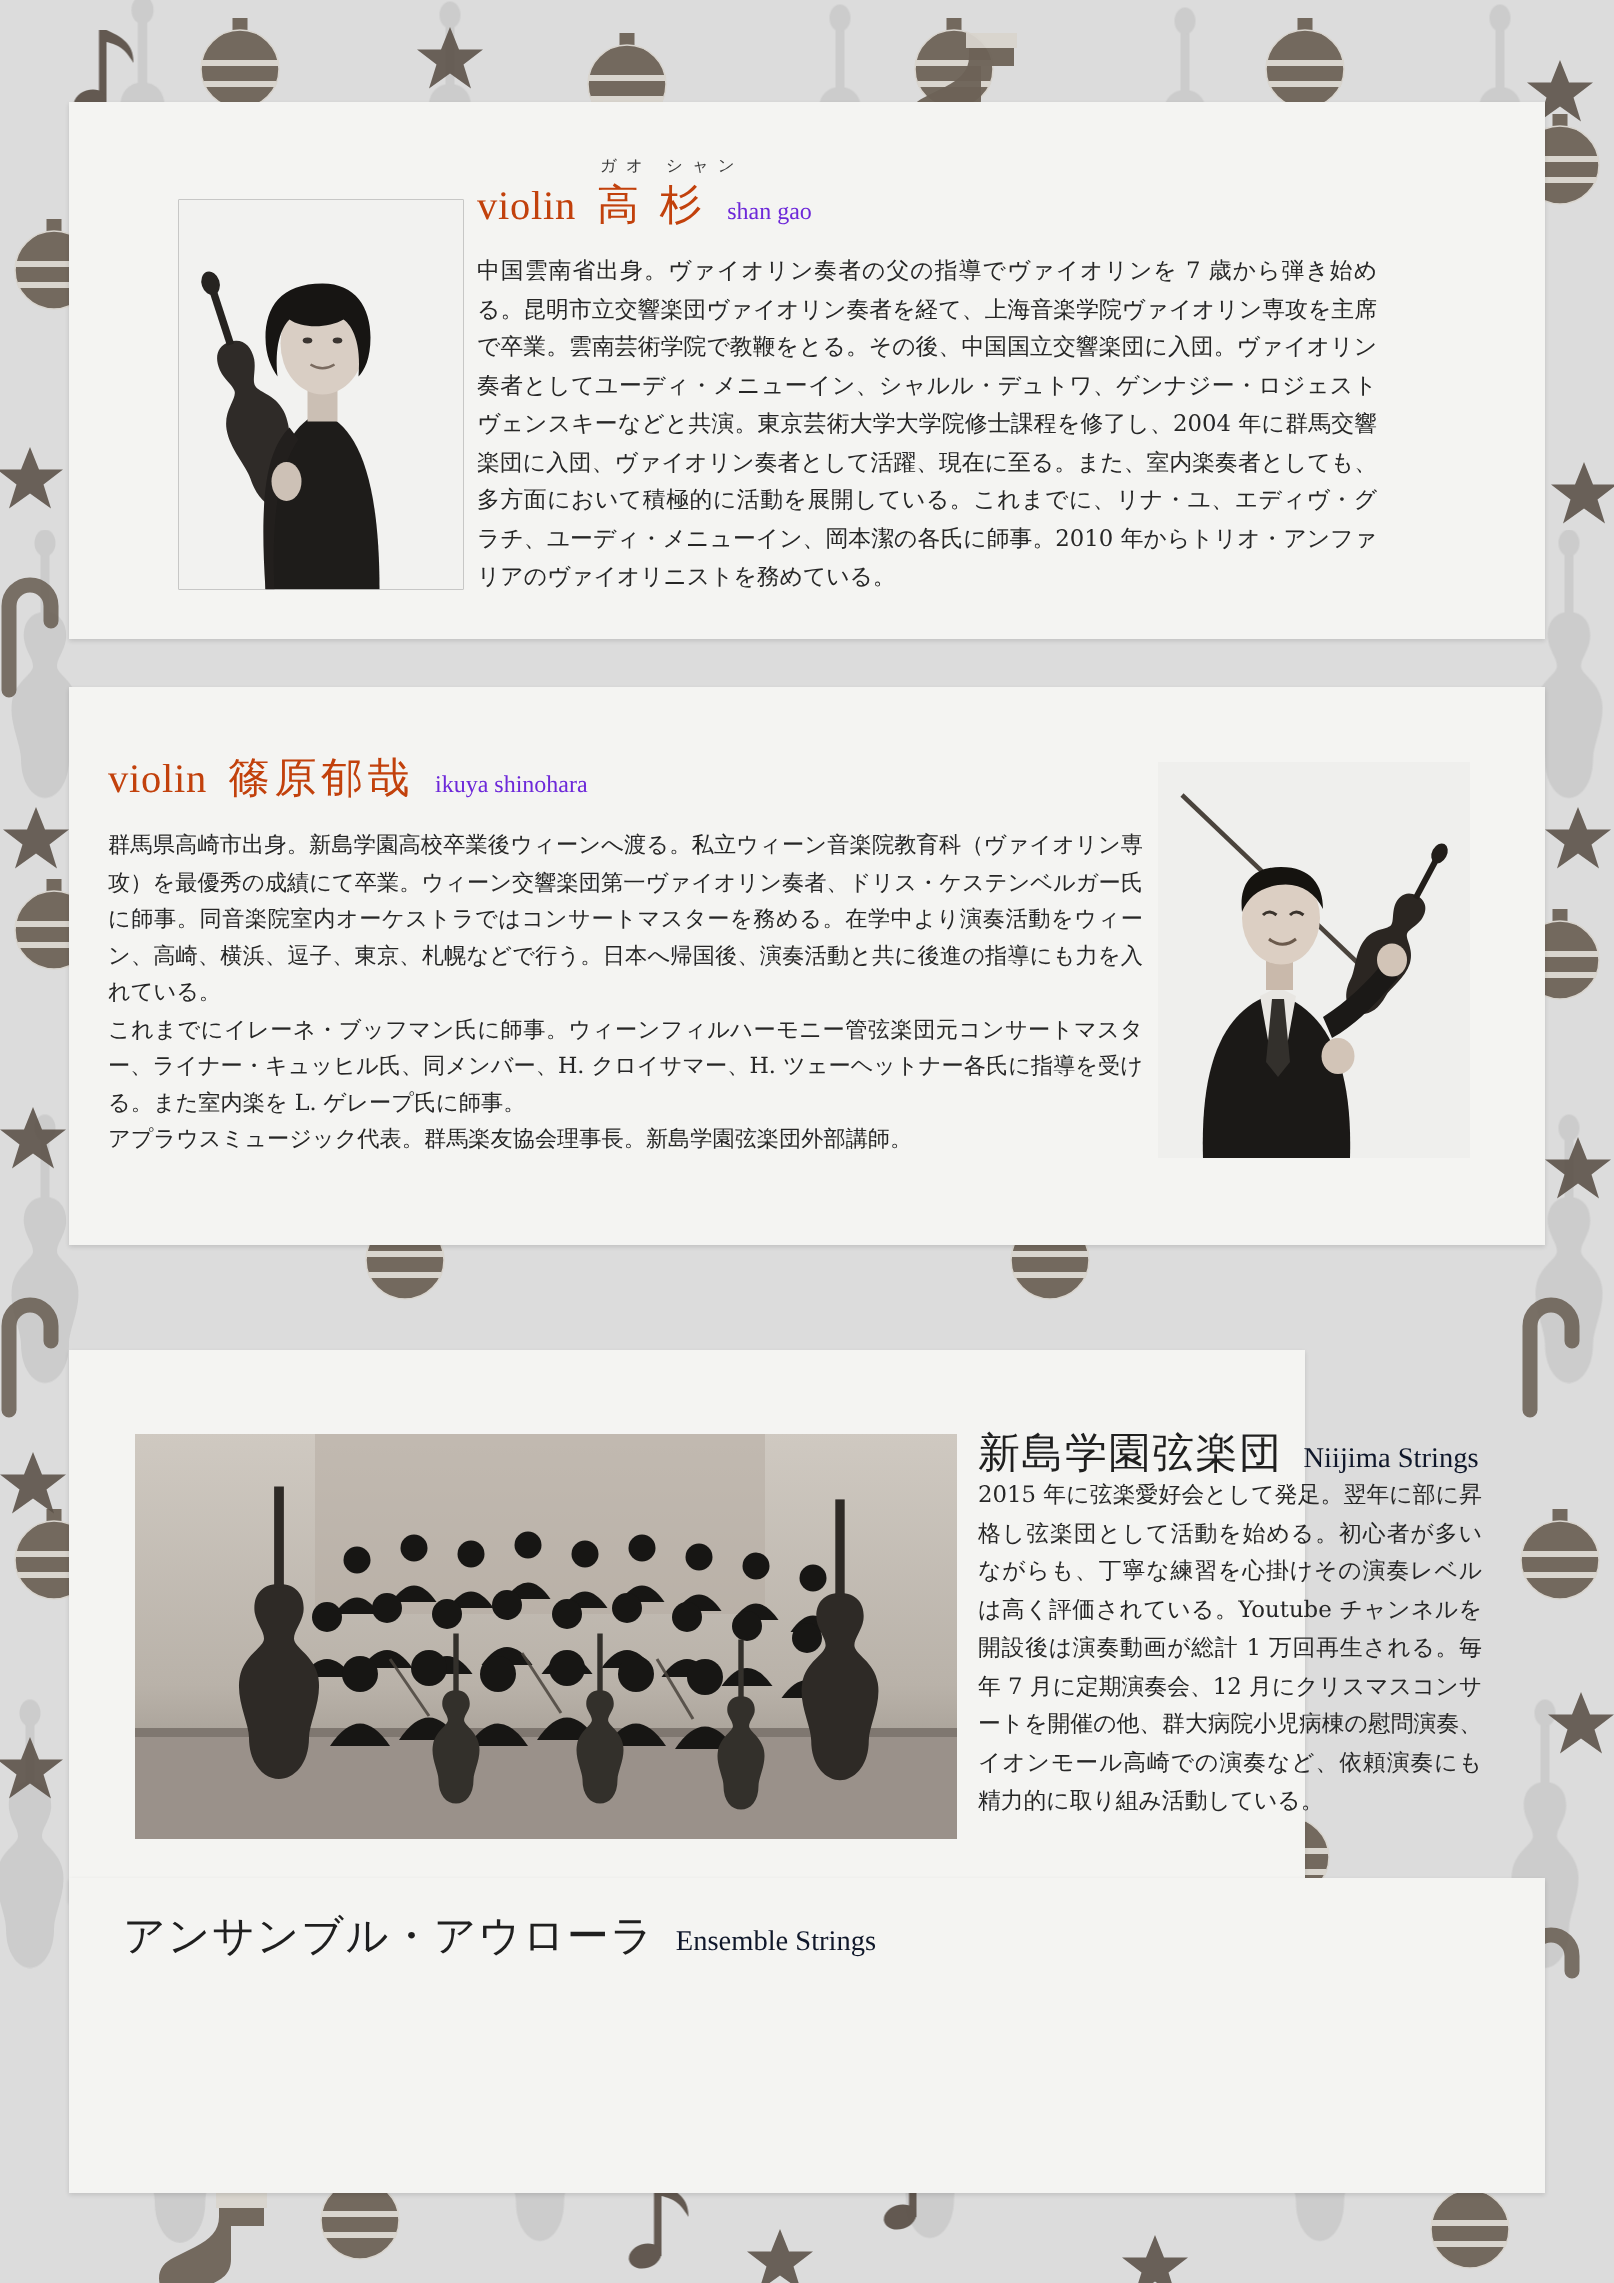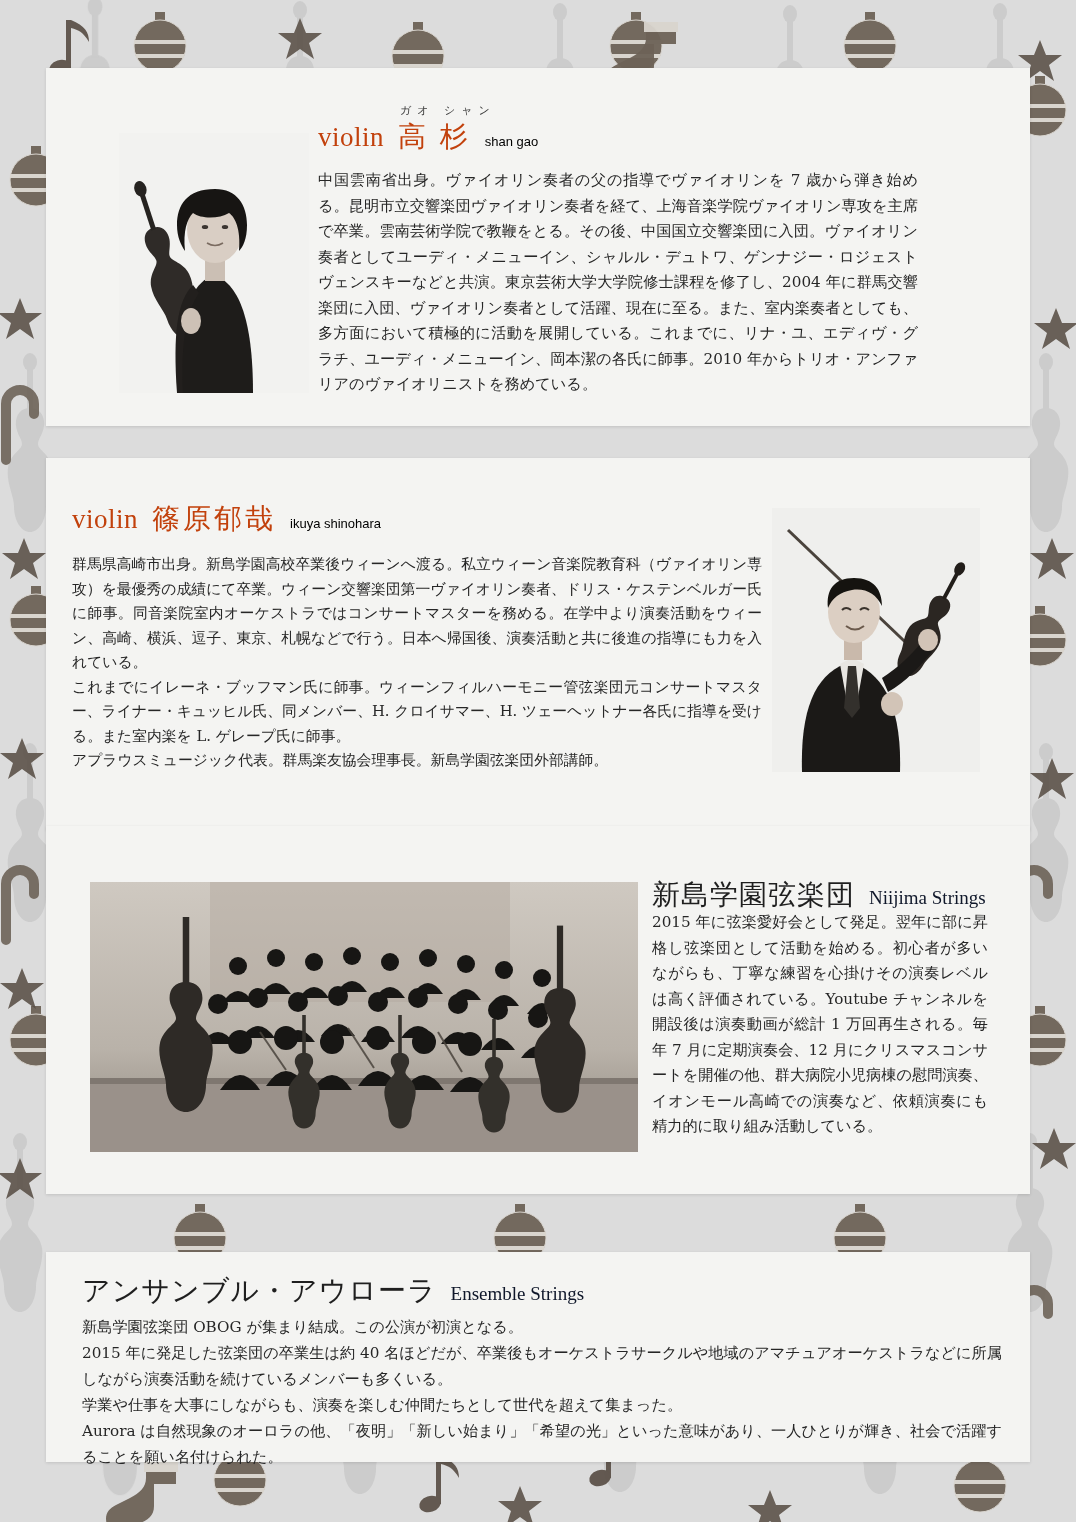--- a/index.html
+++ b/index.html
@@ -63,21 +63,21 @@
   #card-shinohara .body-text {
     position: absolute; left: 26px; top: 94px; width: 690px;
   }
   #card-shinohara .photo {
     position: absolute; left: 726px; top: 50px; width: 208px; height: 264px;
     overflow: hidden; background: #8d8d8d;
   }
 
   
   #card-niijima {
-    left: 46px; top: 826px; width: 984px; height: 368px;
+    left: 46px; top: 900px; width: 824px; height: 368px;
   }
   #card-niijima .photo {
     position: absolute; left: 44px; top: 56px; width: 548px; height: 270px;
     overflow: hidden; background: #9a9a9a;
   }
   #card-niijima .head-line {
     position: absolute; left: 606px; top: 50px;
   }
   #card-niijima .body-text {
     position: absolute; left: 606px; top: 84px; width: 336px;
@@ -101,23 +101,23 @@
     letter-spacing: 0.5px;
     color: #c2410c;
   }
   .name-jp {
     font-family: Liberation Sans, sans-serif;
     font-size: 28px;
     letter-spacing: 3px;
     color: #c2410c;
   }
   .name-en {
-    font-family: Liberation Sans, sans-serif;
-    font-size: 13px;
-    color: #000000;
+    font-family: Liberation Serif, serif;
+    font-size: 16px;
+    color: #6d28d9;
   }
   .ruby {
     position: absolute;
     font-family: "DejaVu Serif", serif;
     font-size: 11px;
     letter-spacing: 6px;
     color: #3a3a3a;
   }
   .headline-row {
     display: flex;
@@ -529,19 +529,15 @@
 
   <div class="card" id="card-aurora">
 
     <div class="head-line">
       <div class="headline-row">
         <span class="bigname-jp">アンサンブル・アウローラ</span>
         <span class="bigname-en">Ensemble Strings</span>
       </div>
     </div>
 
-    <p class="para para-aurora body-text">新島学園弦楽団 OBOG が集まり結成。この公演が初演となる。
-2015 年に発足した弦楽団の卒業生は約 40 名ほどだが、卒業後もオーケストラサークルや地域のアマチュアオーケストラなどに所属しながら演奏活動を続けているメンバーも多くいる。
-学業や仕事を大事にしながらも、演奏を楽しむ仲間たちとして世代を超えて集まった。
-Aurora は自然現象のオーロラの他、「夜明」「新しい始まり」「希望の光」といった意味があり、一人ひとりが輝き、社会で活躍することを願い名付けられた。</p>
   </div>
 
 </div>
 
 </body></html>

